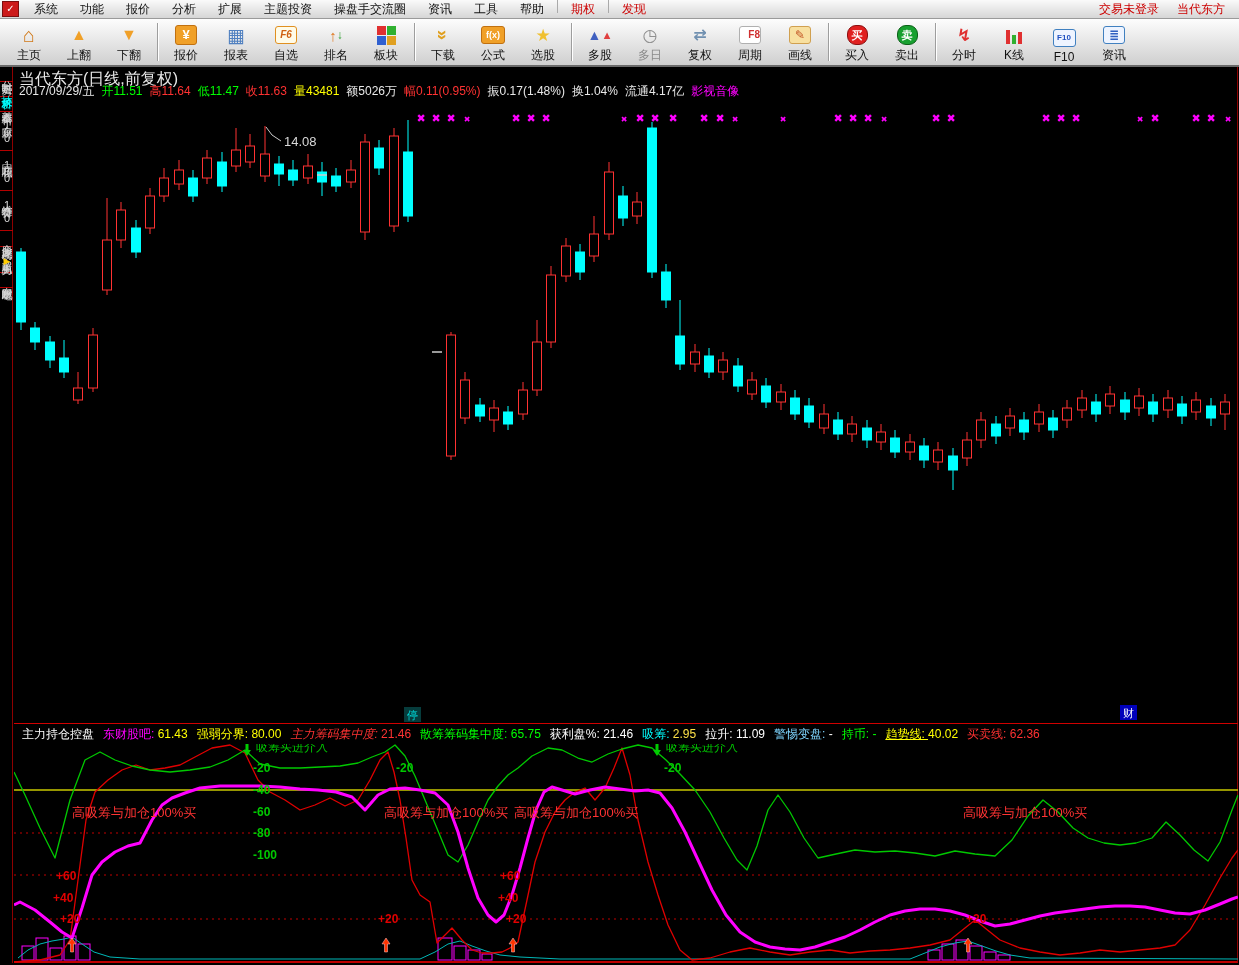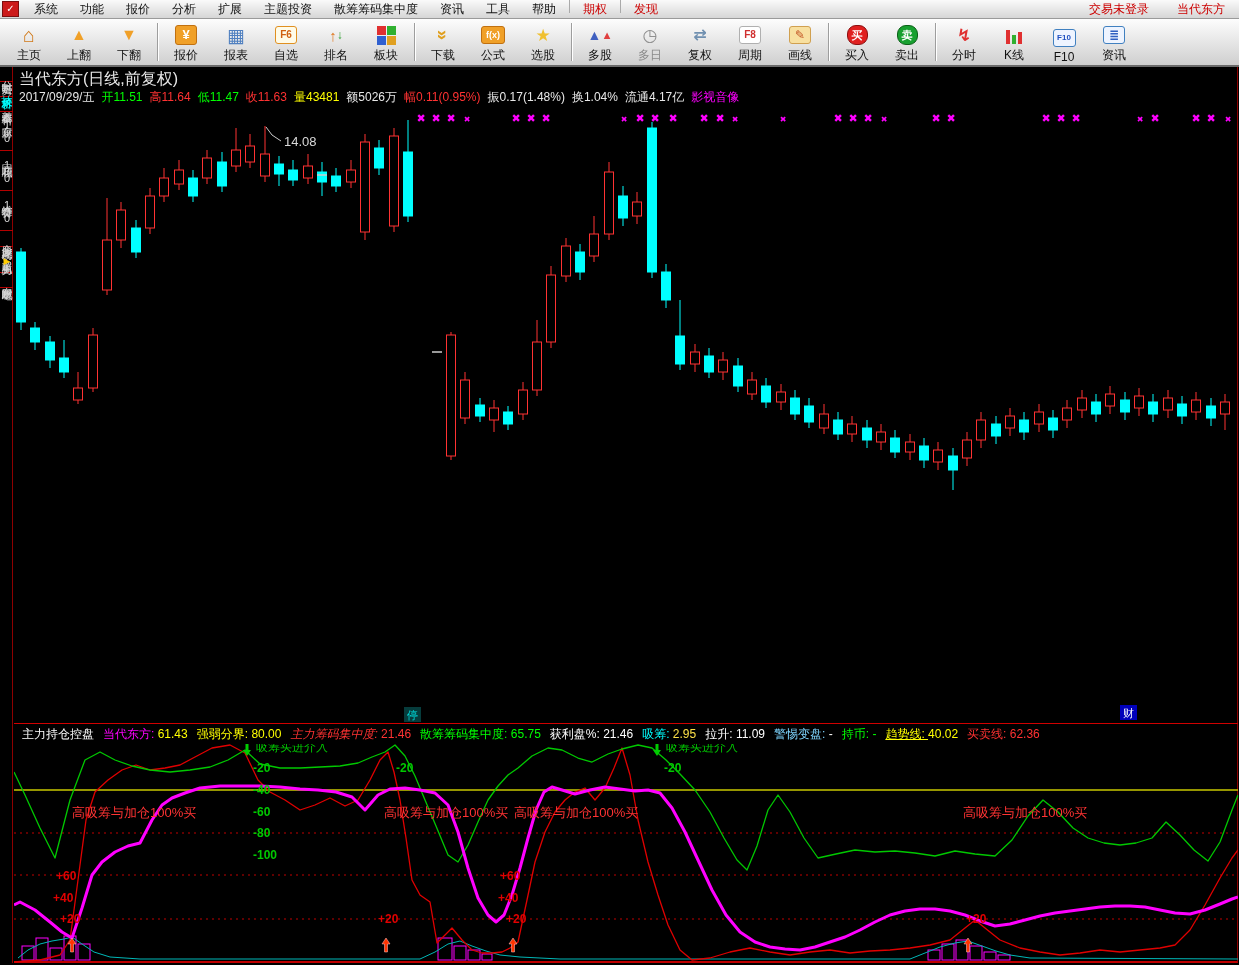--- a/index.html
+++ b/index.html
@@ -7,21 +7,21 @@
        font-family:"Liberation Sans","DejaVu Sans",sans-serif;}
   
   #menubar{position:absolute;left:0;top:0;width:1239px;height:19px;
     background:linear-gradient(#fafafa,#d6d6d6);display:flex;align-items:center;
     font-size:12px;color:#111;border-bottom:1px solid #9a9a9a;box-sizing:border-box;}
   .logo{width:15px;height:14px;background:#cc1a1a;color:#fff;font-size:10px;line-height:14px;
     text-align:center;margin:0 4px 0 2px;border:1px solid #7c0e0e;font-weight:bold;}
   .menu-item{padding:0 11px;height:19px;line-height:18px;cursor:default;white-space:nowrap;}
   .menu-item.red{color:#cc0000;}
   .menu-sep{width:1px;height:13px;background:#aaa;margin:0 2px;}
-  #menu-right{margin-left:auto;display:flex;gap:28px;padding-right:14px;color:#cc0000;}
+  #menu-right{margin-left:auto;display:flex;gap:18px;padding-right:14px;color:#cc0000;}
   
   #toolbar{position:absolute;left:0;top:19px;width:1239px;height:48px;
     background:linear-gradient(#fdfdfd,#cfcfcf);display:flex;align-items:center;
     border-bottom:2px solid #6a6a6a;box-sizing:border-box;padding-left:4px;}
   .tbtn{width:50px;height:44px;display:flex;flex-direction:column;align-items:center;
     justify-content:flex-end;font-size:12px;color:#111;cursor:default;}
   .tbtn .ic{height:24px;display:flex;align-items:center;justify-content:center;}
   .tbtn.disabled{color:#8a8a8a;}
   .tb-sep{width:1px;height:38px;background:#9d9d9d;margin:0 3px;box-shadow:1px 0 0 #fff;}
   .ibox{display:inline-block;border-radius:3px;text-align:center;font-weight:bold;}
@@ -34,21 +34,21 @@
     border-right:1px solid #8e0000;box-sizing:border-box;}
   .side-tab{writing-mode:vertical-lr;text-orientation:upright;color:#d8d8d8;font-size:11px;
     line-height:13px;padding:5px 0;text-align:center;width:13px;letter-spacing:1px;
     border-bottom:1px solid #b40000;cursor:default;}
   .side-tab.active{color:#00ffff;}
   .side-arrow{color:#ffcc00;font-size:9px;}
   
   #main{position:absolute;left:14px;top:67px;width:1224px;height:896px;background:#000;
     border-right:1px solid #8e0000;border-bottom:2px solid #c00000;box-sizing:border-box;}
   #chart-title{position:absolute;left:5px;top:2px;color:#e8e8e8;font-size:16px;}
-  #quote-bar{position:absolute;left:5px;top:22px;width:1210px;font-size:12px;white-space:nowrap;}
+  #quote-bar{position:absolute;left:5px;top:16px;width:1210px;font-size:12px;white-space:nowrap;}
   #quote-bar span{margin-right:7px;}
   #candle-pane{position:absolute;left:0;top:41px;}
   #param-row{position:absolute;left:0;top:656px;width:1224px;height:21px;
     border-top:1px solid #d00000;font-size:12px;display:flex;align-items:center;
     padding-left:8px;box-sizing:border-box;white-space:nowrap;}
   #param-row b{font-weight:normal;margin-right:9px;}
   #indicator-pane{position:absolute;left:0;top:677px;}
   svg text{font-family:"Liberation Sans","DejaVu Sans",sans-serif;}
 </style>
 </head>
@@ -57,21 +57,21 @@
 <div id="app">
   <div id="menubar">
     <span class="logo">✓</span>
     <span id="menu-items" style="display: flex;">
         <div class="menu-item">系统</div>
         <div class="menu-item">功能</div>
         <div class="menu-item">报价</div>
         <div class="menu-item">分析</div>
         <div class="menu-item">扩展</div>
         <div class="menu-item">主题投资</div>
-        <div class="menu-item">散筹筹码集中度</div>
+        <div class="menu-item">操盘手交流圈</div>
         <div class="menu-item">资讯</div>
         <div class="menu-item">工具</div>
         <div class="menu-item">帮助</div>
         <span class="menu-sep"></span>
         <div class="menu-item red">期权</div>
         <span class="menu-sep"></span>
         <div class="menu-item red">发现</div>
       </span>
     <span id="menu-right">
         <div>交易未登录</div>
@@ -106,21 +106,21 @@
         <span>报价</span>
       </div>
       <div class="tbtn">
         <span class="ic">
           <span style="color: rgb(80, 128, 192); font-size: 19px; font-weight: bold; line-height: 1; display: inline-block;">▦</span>
         </span>
         <span>报表</span>
       </div>
       <div class="tbtn">
         <span class="ic">
-          <span class="ibox" style="width: 20px; height: 16px; line-height: 16px; background: rgb(255, 251, 232); color: rgb(208, 96, 16); border: 1px solid rgb(224, 144, 32); font-size: 10px;">F6</span>
+          <span class="ibox" style="width: 20px; height: 16px; line-height: 16px; background: rgb(255, 251, 232); color: rgb(208, 96, 16); border: 1px solid rgb(224, 144, 32); font-size: 10px; font-style: italic;">F6</span>
         </span>
         <span>自选</span>
       </div>
       <div class="tbtn">
         <span class="ic">
           <span style="color: rgb(224, 120, 32); font-size: 15px; font-weight: bold;">↑</span>
           <span style="color: rgb(48, 160, 48); font-size: 12px; font-weight: bold;">↓</span>
         </span>
         <span>排名</span>
       </div>
@@ -169,21 +169,21 @@
         <span>多日</span>
       </div>
       <div class="tbtn">
         <span class="ic">
           <span style="color: rgb(112, 144, 176); font-size: 16px; font-weight: bold; line-height: 1; display: inline-block;">⇄</span>
         </span>
         <span>复权</span>
       </div>
       <div class="tbtn">
         <span class="ic">
-          <span class="ibox" style="width: 20px; height: 16px; line-height: 16px; background: rgb(255, 255, 255); color: rgb(208, 48, 48); border: 1px solid rgb(176, 176, 176); font-size: 10px;">F8</span>
+          <span class="ibox" style="width: 20px; height: 16px; line-height: 16px; background: rgb(255, 255, 255); color: rgb(208, 48, 48); border: 1px solid rgb(176, 176, 176); font-size: 10px; text-align: right;">F8</span>
         </span>
         <span>周期</span>
       </div>
       <div class="tbtn">
         <span class="ic">
           <span class="ibox" style="width: 20px; height: 16px; line-height: 16px; background: rgb(248, 224, 160); color: rgb(192, 80, 32); border: 1px solid rgb(208, 160, 80); font-size: 12px;">✎</span>
         </span>
         <span>画线</span>
       </div>
       <span class="tb-sep"></span>
@@ -445,21 +445,21 @@
         <text x="1228" y="122" text-anchor="middle" fill="#ff00ff" font-size="8" font-weight="bold">✖</text>
         <polyline points="266,127 272,135 281,141" fill="none" stroke="#cccccc" stroke-width="1"></polyline>
         <text x="284" y="146" fill="#d8d8d8" font-size="13">14.08</text>
         <rect x="404" y="707" width="17" height="15" fill="#063c3c"></rect>
         <text x="412.5" y="719" text-anchor="middle" fill="#00e0e0" font-size="11">停</text>
         <rect x="1120" y="705" width="17" height="15" fill="#0000bb"></rect>
         <text x="1128.5" y="717" text-anchor="middle" fill="#ffffff" font-size="11">财</text>
       </svg>
     <div id="param-row">
         <b style="color: rgb(255, 255, 255);">主力持仓控盘</b>
-        <b><span style="color: rgb(255, 0, 255);">当代东方: </span><span style="color: rgb(255, 255, 0);">61.43</span></b>
+        <b><span style="color: rgb(255, 0, 255);">东财股吧: </span><span style="color: rgb(255, 255, 0);">61.43</span></b>
         <b><span style="color: rgb(255, 255, 0);">强弱分界: </span><span style="color: rgb(255, 255, 0);">80.00</span></b>
         <b><span style="color: rgb(255, 50, 50); font-style: italic;">主力筹码集中度: </span><span style="color: rgb(255, 50, 50);">21.46</span></b>
         <b><span style="color: rgb(0, 255, 0);">散筹筹码集中度: </span><span style="color: rgb(0, 255, 0);">65.75</span></b>
         <b><span style="color: rgb(255, 255, 255);">获利盘%: </span><span style="color: rgb(255, 255, 255);">21.46</span></b>
         <b><span style="color: rgb(0, 255, 255);">吸筹: </span><span style="color: #fde047;">2.95</span></b>
         <b><span style="color: rgb(255, 255, 255);">拉升: </span><span style="color: rgb(255, 255, 255);">11.09</span></b>
         <b><span style="color: #7dd3fc;">警惕变盘: </span><span style="color: rgb(255, 255, 255);">-</span></b>
         <b><span style="color: rgb(0, 255, 0);">持币: </span><span style="color: rgb(0, 255, 0);">-</span></b>
         <b><span style="color: rgb(255, 255, 0); text-decoration: underline;">趋势线: </span><span style="color: rgb(255, 255, 0);">40.02</span></b>
         <b><span style="color: rgb(255, 50, 50);">买卖线: </span><span style="color: rgb(255, 50, 50);">62.36</span></b>

